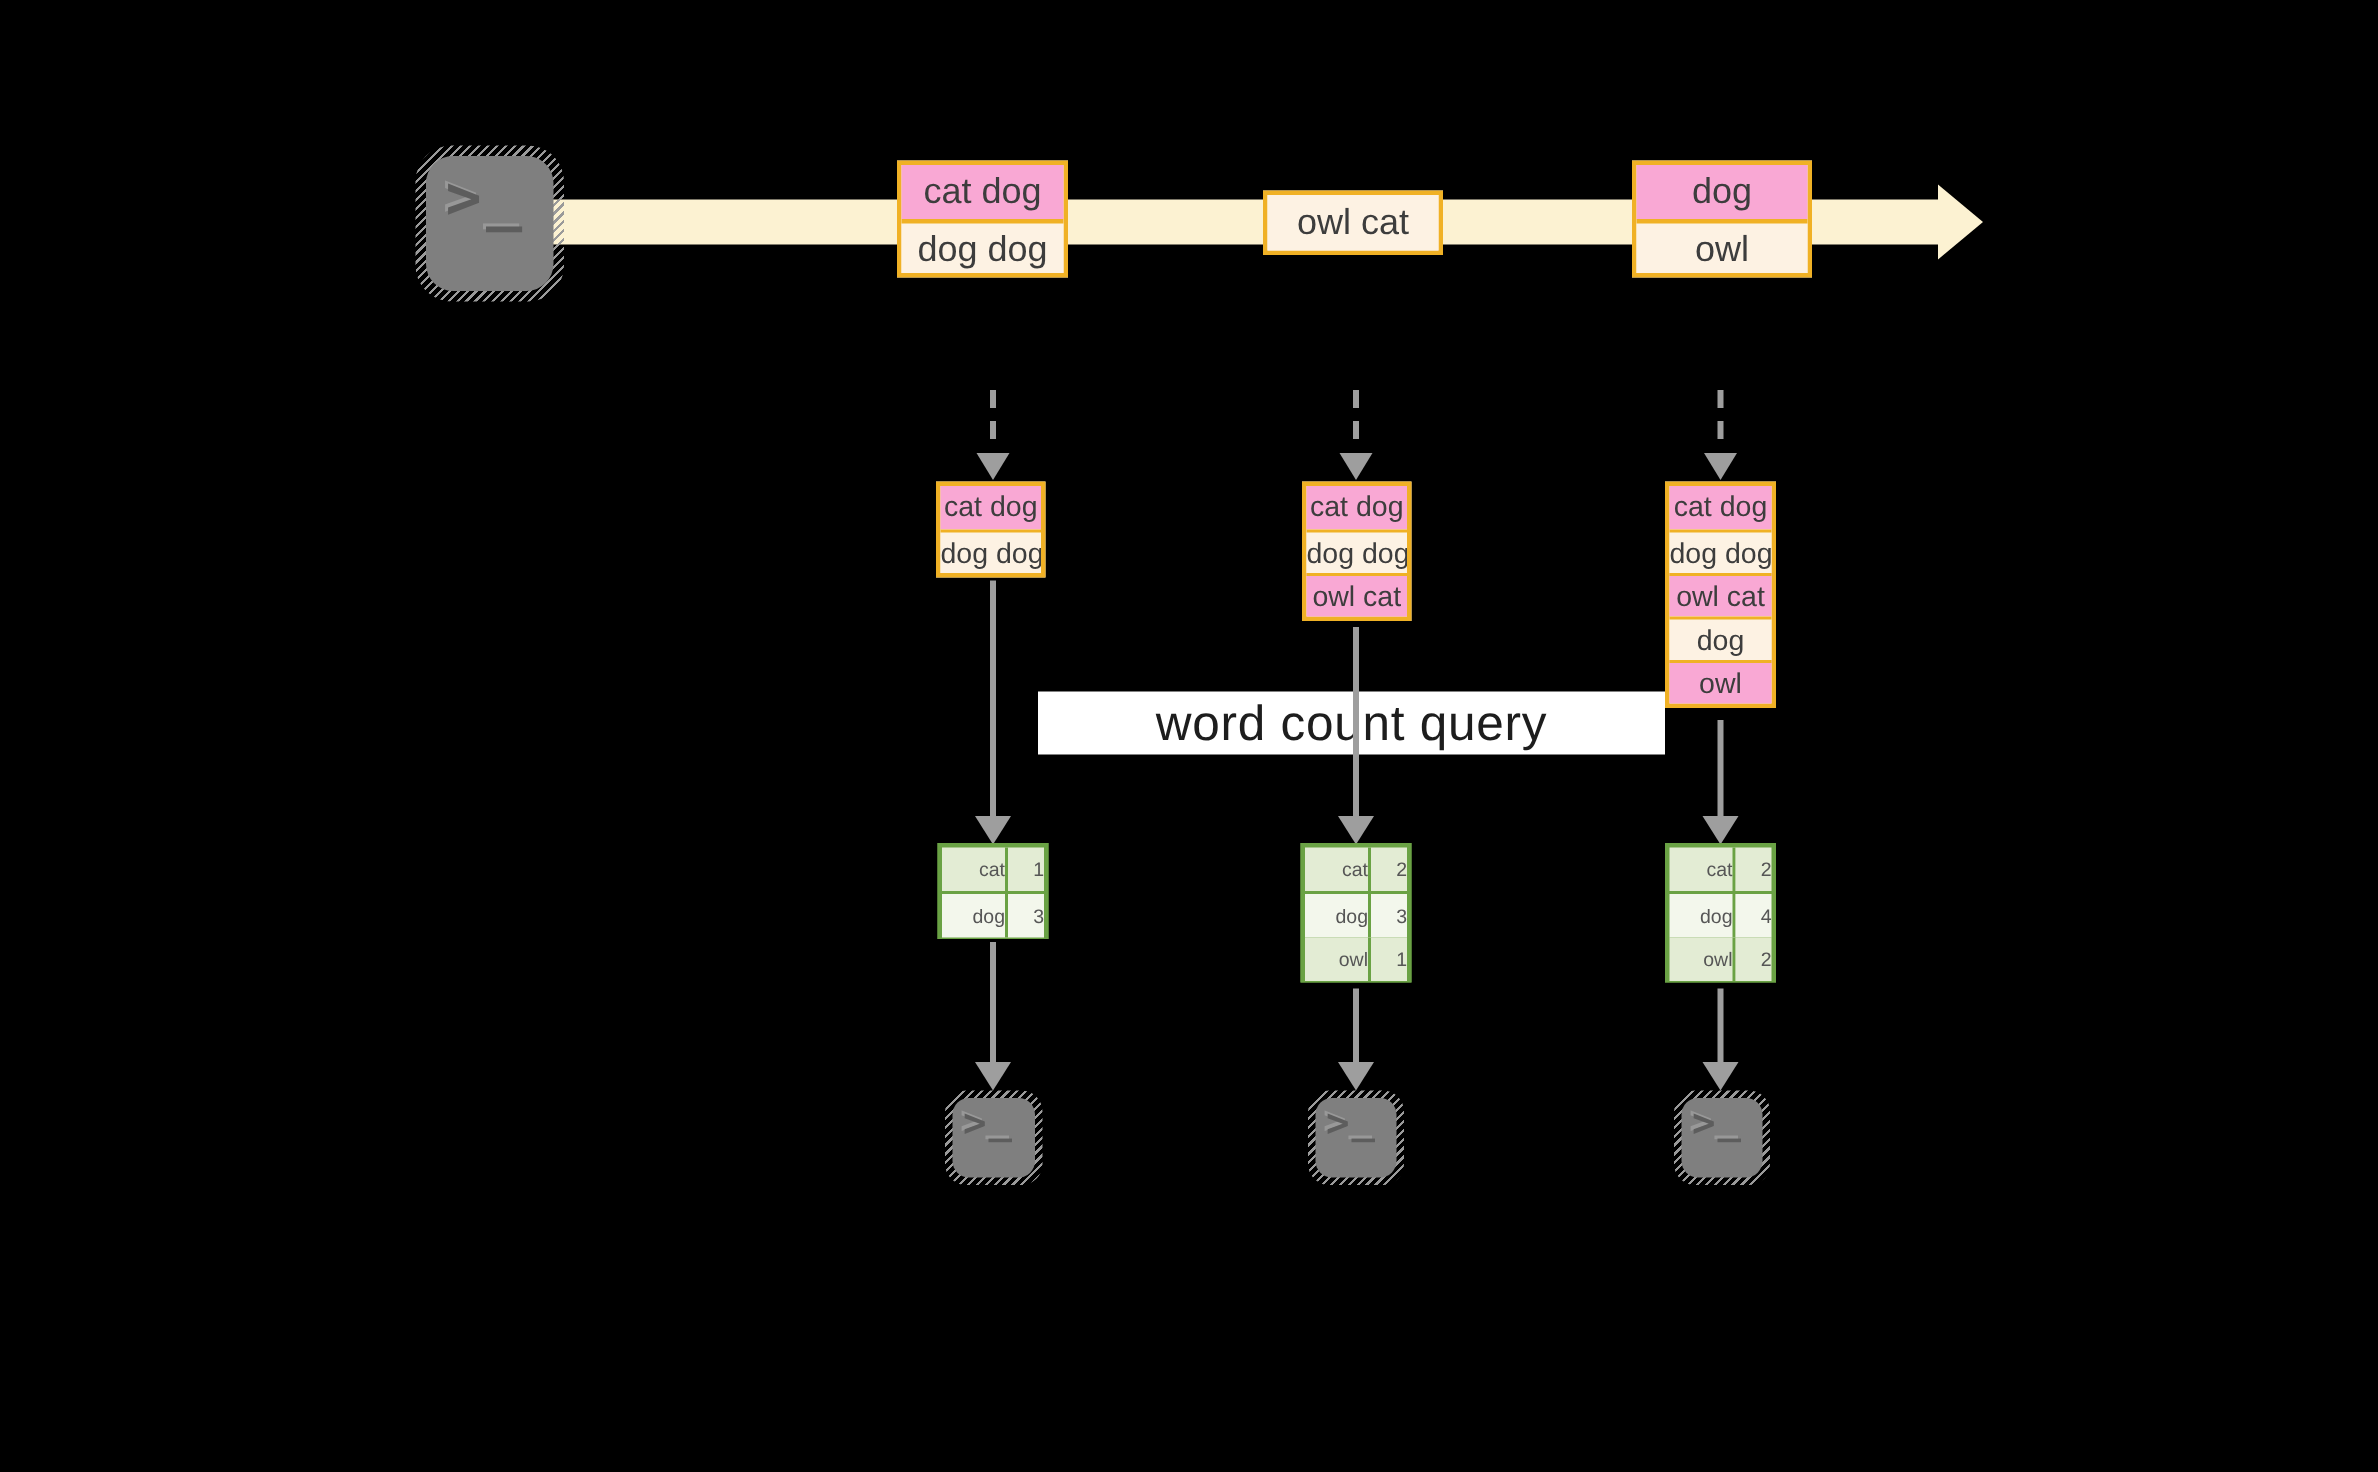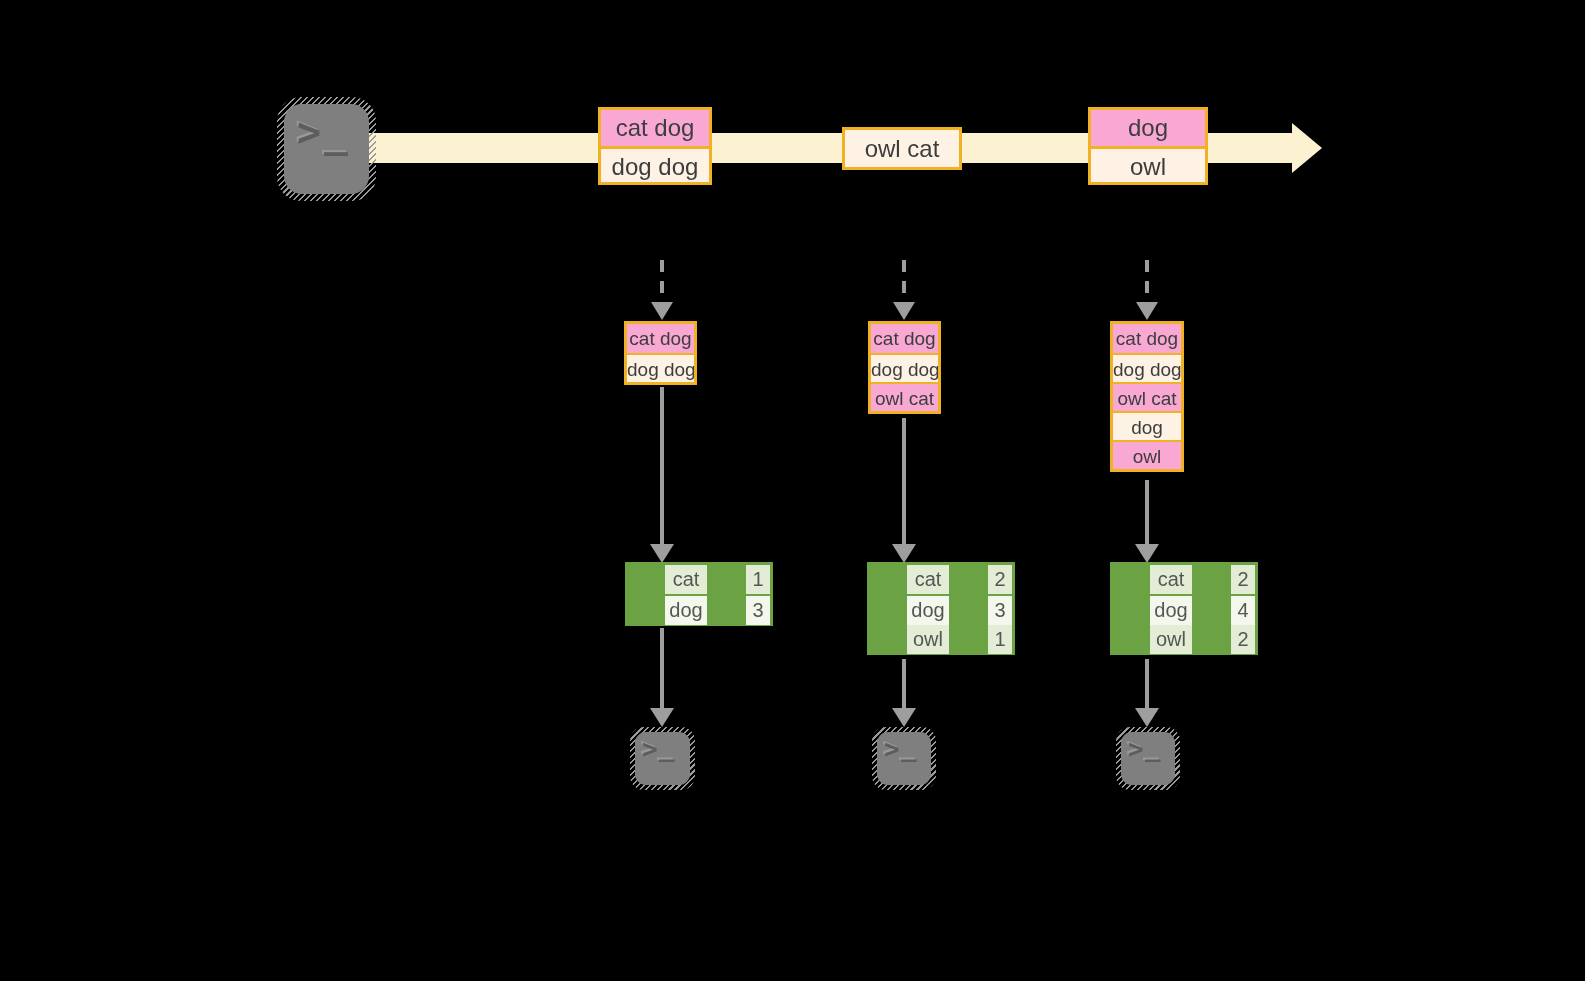--- a/index.html
+++ b/index.html
@@ -54,23 +54,22 @@
   .gtable {
     position: absolute;
     border: 3px solid #6aa244;
     background: #6aa244;
     z-index: 4;
   }
   .grow { display: flex; height: 29px; }
   .grow + .grow { border-top: 2px solid #6aa244; }
   .gword, .gcount {
     height: 29px; line-height: 29px;
-    font-size: 20px; color: #565656;
-    text-align: center;
-    margin-left: 37px;
+    font-size: 13px; color: #565656;
+    text-align: right;
   }
   .gword  { width: 44px; border-right: 2px solid #6aa244; }
   .gcount { width: 24px; }
   .grow.dark  .gword, .grow.dark  .gcount { background: #e3ecd4; }
   .grow.light .gword, .grow.light .gcount { background: #f3f7ec; }
 
   
   .vline {
     position: absolute; width: 4px;
     background: #9e9e9e; z-index: 2;
@@ -173,20 +172,23 @@
     <div class="row dark">owl cat</div>
   </div>
   <div class="obox abox" style="left:1110px; top:321px; width:74px;">
     <div class="row dark">cat dog</div>
     <div class="row light">dog dog</div>
     <div class="row dark">owl cat</div>
     <div class="row light">dog</div>
     <div class="row dark">owl</div>
   </div>
 
+  <div class="query-box">
+    <span>word count query</span>
+  </div>
 
   <div class="vline" style="left:660px;  top:387px; height:157px;"></div>
   <div class="ahead" style="left:650px;  top:544px;"></div>
   <div class="vline" style="left:902px;  top:418px; height:126px;"></div>
   <div class="ahead" style="left:892px;  top:544px;"></div>
   <div class="vline" style="left:1145px; top:480px; height:64px;"></div>
   <div class="ahead" style="left:1135px; top:544px;"></div>
 
   <div class="gtable" style="left:625px; top:562px;">
     <div class="grow dark">

